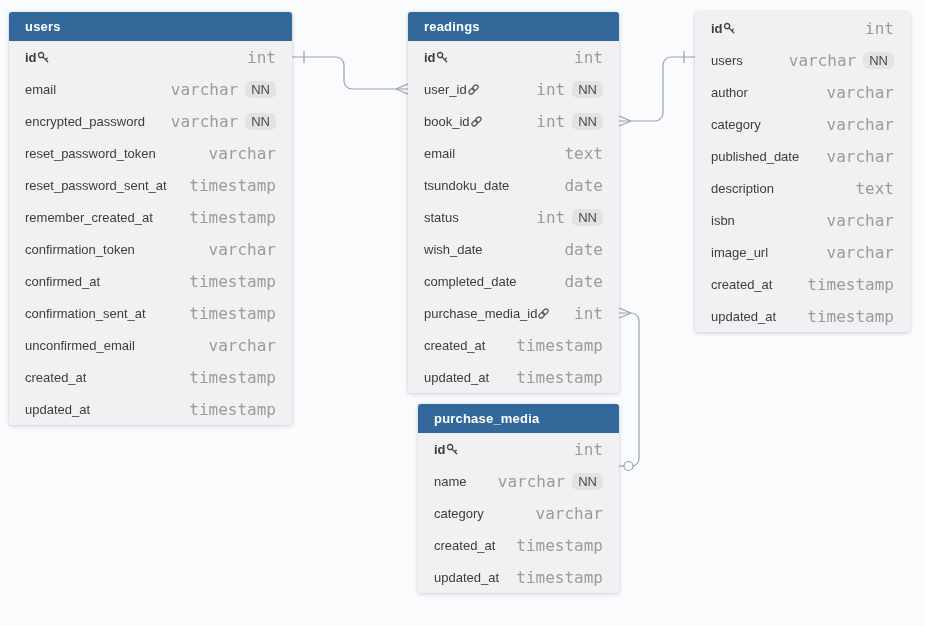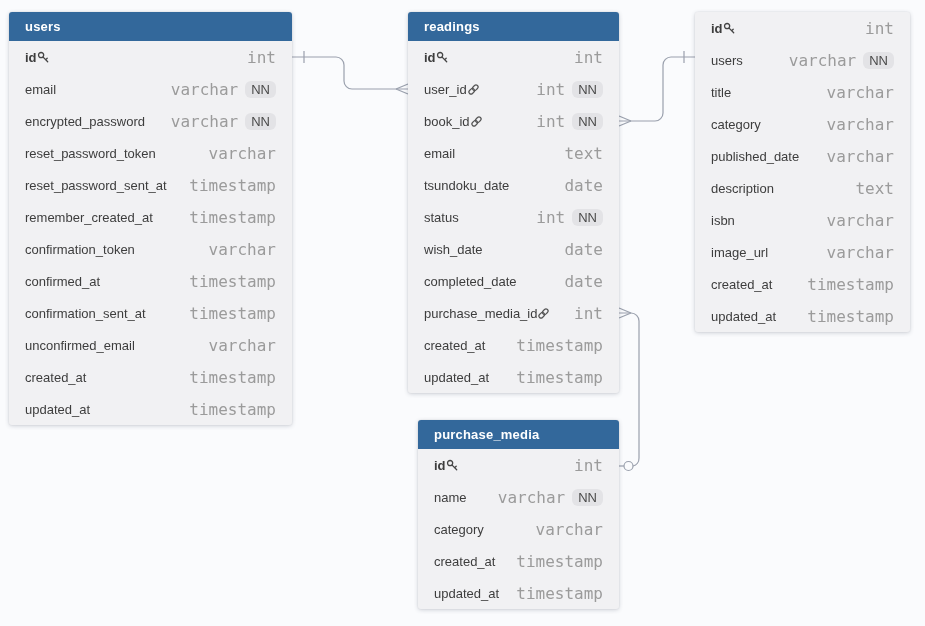--- a/index.html
+++ b/index.html
@@ -349,21 +349,21 @@
           <span class="fname">
             <span>users</span>
           </span>
           <span class="right">
             <span class="ftype">varchar</span>
             <span class="nn">NN</span>
           </span>
         </div>
         <div class="row">
           <span class="fname">
-            <span>title</span>
+            <span>author</span>
           </span>
           <span class="right">
             <span class="ftype">varchar</span>
           </span>
         </div>
         <div class="row">
           <span class="fname">
             <span>category</span>
           </span>
           <span class="right">
@@ -414,21 +414,21 @@
           <span class="fname">
             <span>updated_at</span>
           </span>
           <span class="right">
             <span class="ftype">timestamp</span>
           </span>
         </div>
       </div>
   </div>
 
-  <div class="table-card" style="left:418px; top:420px; width:201px;text-align:center;">
+  <div class="table-card" style="left:418px; top:404px; width:201px;text-align:center;">
     <div class="t-header">
       <span>purchase_media</span>
     </div>
     <div class="t-body">
         <div class="row pk">
           <span class="fname">
             <span>id</span>
             <span class="icon-wrap">
               <svg width="13" height="13" viewBox="0 0 13 13">
                 <circle cx="4.1" cy="4.1" r="2.6" fill="none" stroke="#444" stroke-width="1.3"></circle>

